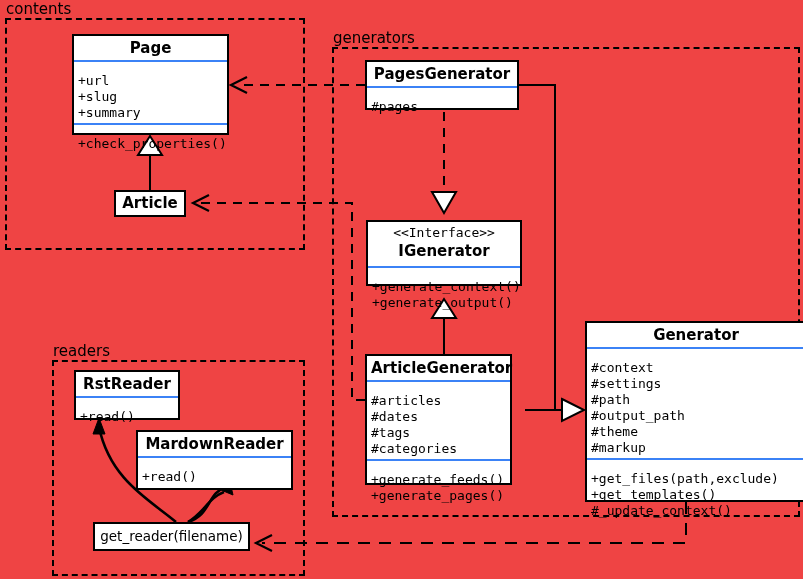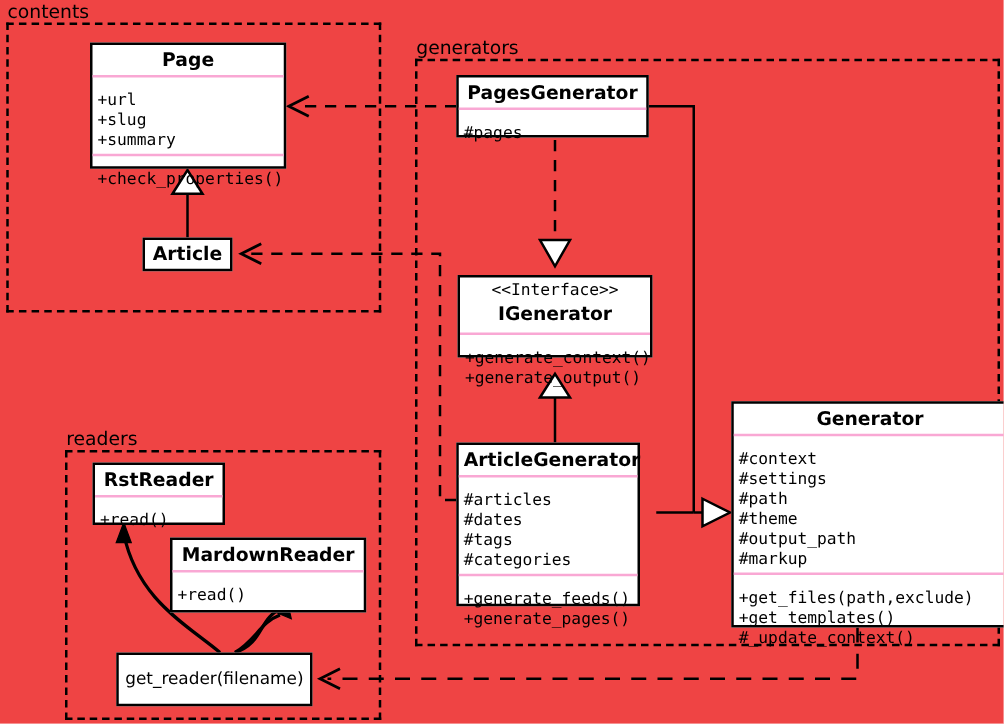--- a/index.html
+++ b/index.html
@@ -48,21 +48,21 @@
     background: #ffffff;
     border: 2px solid #000;
     display: flex;
     flex-direction: column;
   }
   .uml .sect {
     box-sizing: border-box;
     padding: 11px 4px 2px 4px;
   }
   .uml .sect + .sect {
-    border-top: 2px solid #f9a8d4;
+    border-top: 2px solid #3b82f6;
   }
   .uml .cname {
     text-align: center;
     font-weight: bold;
     font-size: 15px;
     font-family: "DejaVu Sans", sans-serif;
     line-height: 1.35;
     padding-top: 2px;
     padding-bottom: 2px;
   }
@@ -214,22 +214,22 @@
       <div class="member">+generate_pages()</div>
     </div>
   </div>
 
   <div class="uml" style="left:585px; top:321px; width:222px; height:181px;">
     <div class="sect cname">Generator</div>
     <div class="sect">
       <div class="member">#context</div>
       <div class="member">#settings</div>
       <div class="member">#path</div>
+      <div class="member">#output_path</div>
       <div class="member">#theme</div>
-      <div class="member">#output_path</div>
       <div class="member">#markup</div>
     </div>
     <div class="sect">
       <div class="member">+get_files(path,exclude)</div>
       <div class="member">+get_templates()</div>
       <div class="member">#_update_context()</div>
     </div>
   </div>
 
   <div class="uml" style="left:74px; top:370px; width:106px; height:50px;">
@@ -239,17 +239,17 @@
     </div>
   </div>
 
   <div class="uml" style="left:136px; top:430px; width:157px; height:60px;">
     <div class="sect cname">MardownReader</div>
     <div class="sect">
       <div class="member">+read()</div>
     </div>
   </div>
 
-  <div class="uml plain" style="left:93px; top:522px; width:157px; height:43px;">
+  <div class="uml plain" style="left:93px; top:522px; width:157px; height:29px;">
     <div class="fname">get_reader(filename)</div>
   </div>
 
 </div>
 
 </body></html>

